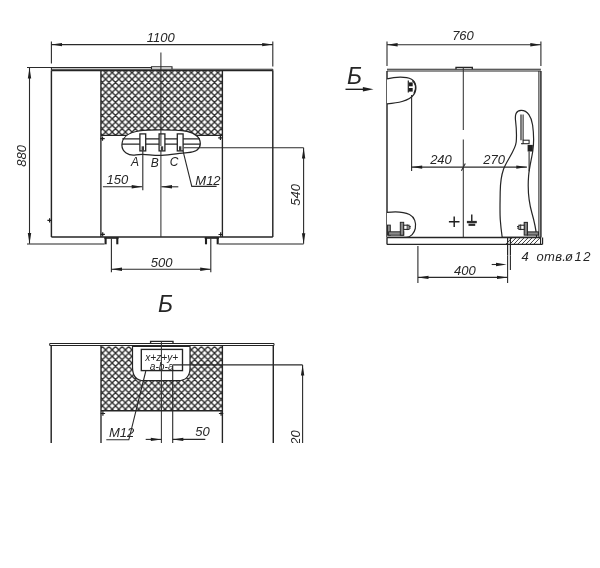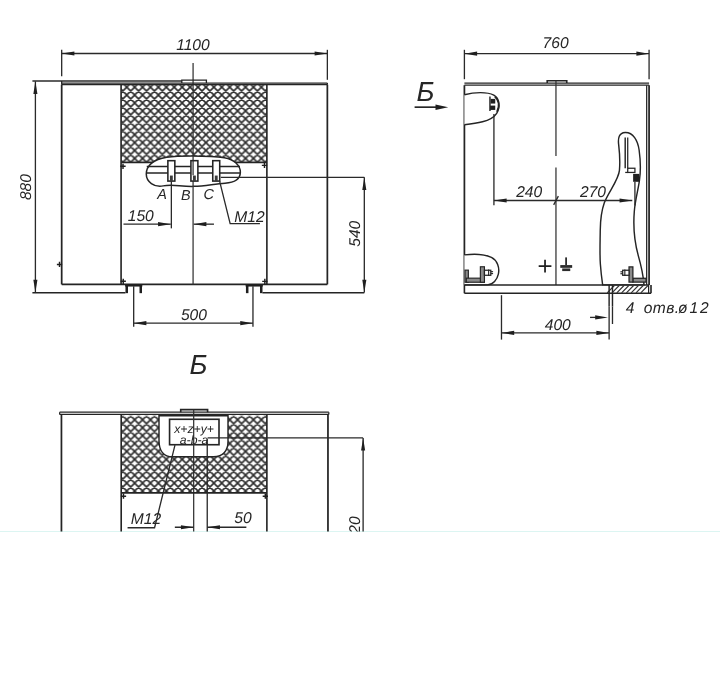--- a/index.html
+++ b/index.html
@@ -1,16 +1,16 @@
 <!DOCTYPE html>
 <html><head>
 <meta charset="utf-8">
 <style>
   html,body{margin:0;padding:0;background:#ffffff;}
-  .wrap{width:600px;height:443px;background:#14b8a6;}
+  .wrap{width:600px;height:443px;background:#c4b5fd;}
   text{font-family:"Liberation Sans",sans-serif;font-style:italic;fill:#262626;}
 </style>
 </head>
 <body>
 <div class="wrap">
 <svg width="600" height="568" viewBox="0 0 600 568">
 <defs>
   <pattern id="xhatch" width="6.6" height="6.6" patternUnits="userSpaceOnUse">
     <path d="M0,6.6 L6.6,0 M0,0 L6.6,6.6 M-1.1,1.1 L1.1,-1.1 M5.5,7.7 L7.7,5.5 M-1.1,5.5 L1.1,7.7 M5.5,-1.1 L7.7,1.1" stroke="#2c2c2c" stroke-width="1.35" fill="none"></path>
   </pattern>

